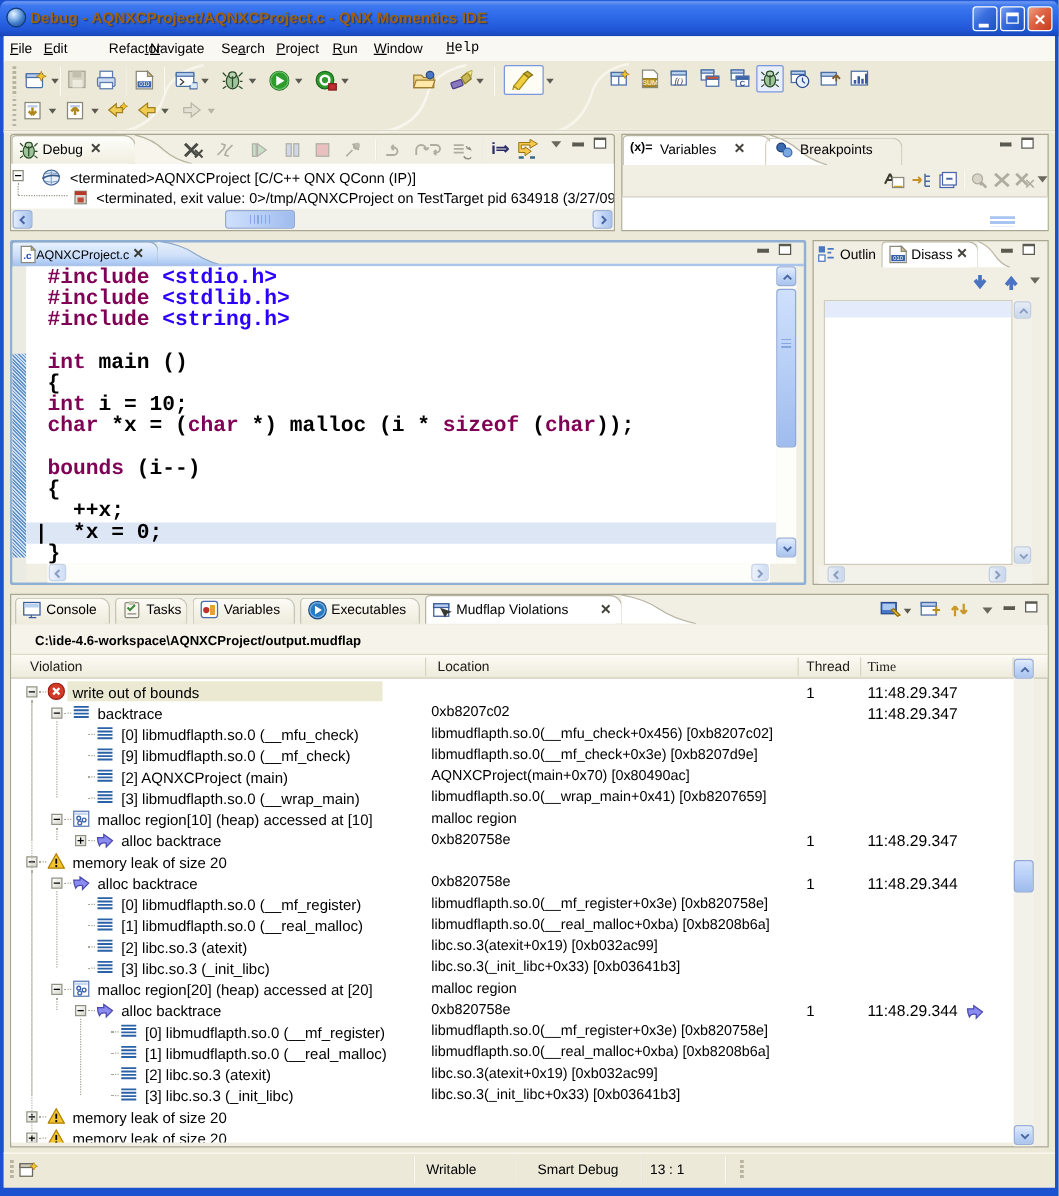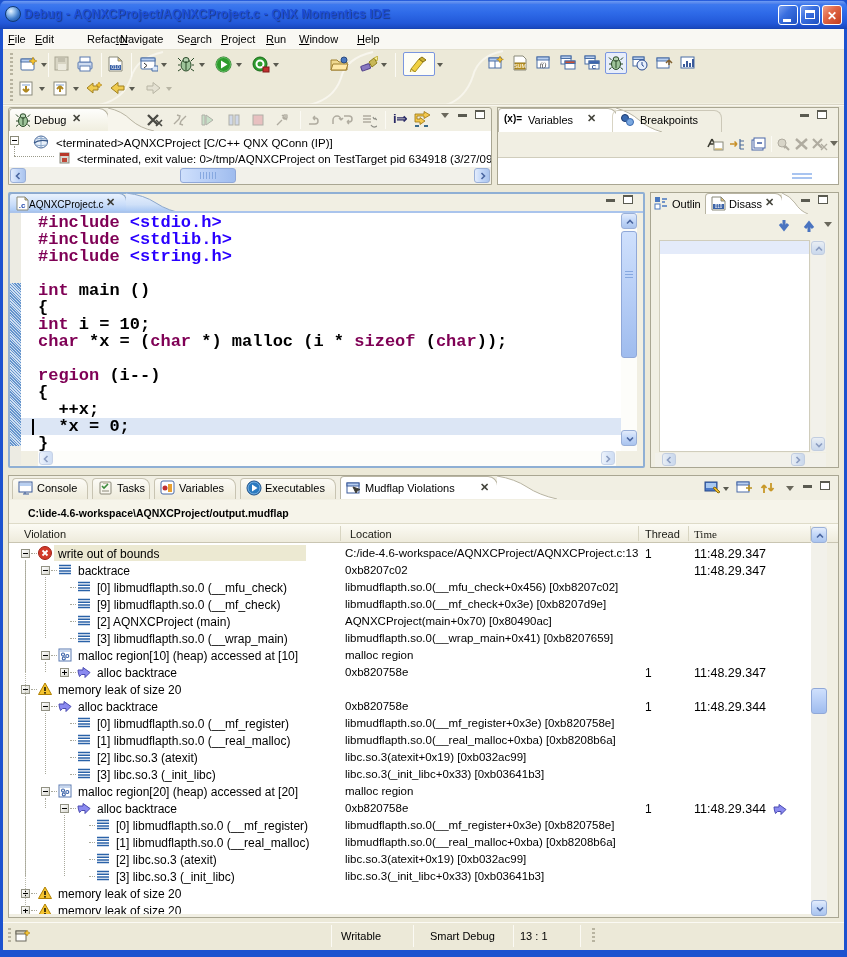--- a/index.html
+++ b/index.html
@@ -18,40 +18,40 @@
 .kw { color:#7f0055; }
 .inc { color:#2a00ff; }
 .dir { color:#7f0055; }
 </style></head><body>
 
 <div class="abs" style="left:0;top:0;width:847px;height:957px;background:#1c52cf;"></div>
 <div class="abs" style="left:0;top:0;width:847px;height:29px;border-radius:7px 7px 0 0;background:linear-gradient(180deg,#2257d8 0%,#3f7bf0 10%,#2e6ae8 45%,#2258d8 80%,#1a49c0 96%,#1643ad 100%);"></div>
 <div class="abs" style="left:2px;top:1px;width:843px;height:3px;border-radius:6px 6px 0 0;background:linear-gradient(180deg,#6d9bf4,#4a7dea);"></div>
 <div class="abs" style="left:3px;top:29px;width:841px;height:921px;background:#ece9d8;"></div>
 <div class="abs" style="left:5px;top:6px;width:16px;height:16px;border-radius:50%;background:radial-gradient(circle at 35% 30%, #eaf4ff 0%, #9cc4ee 25%, #3c78c8 60%, #1a4890 100%);border:1px solid #123a72;"></div>
-<div class="abs" style="left:24px;top:7px;font-size:12px;font-weight:bold;letter-spacing:0.2px;color:#1d4ed8;text-shadow:1px 1px 1px #1a3a8a;white-space:nowrap;">Debug - AQNXCProject/AQNXCProject.c - QNX Momentics IDE</div>
+<div class="abs" style="left:24px;top:7px;font-size:12px;font-weight:bold;letter-spacing:0.2px;color:#a16207;text-shadow:1px 1px 1px #1a3a8a;white-space:nowrap;">Debug - AQNXCProject/AQNXCProject.c - QNX Momentics IDE</div>
 <div class="abs" style="left:778px;top:5px;width:20px;height:20px;border-radius:3px;border:1px solid #fff;background:linear-gradient(135deg,#7ba0ef,#3a6fe0 40%,#1e50c0);">
     <div class="abs" style="left:4px;top:13px;width:8px;height:3px;background:#fff;"></div>
   </div>
 <div class="abs" style="left:800px;top:5px;width:20px;height:20px;border-radius:3px;border:1px solid #fff;background:linear-gradient(135deg,#7ba0ef,#3a6fe0 40%,#1e50c0);">
     <div class="abs" style="left:4px;top:4px;width:10px;height:9px;border:1px solid #fff;border-top:3px solid #fff;"></div>
   </div>
 <div class="abs" style="left:822px;top:5px;width:20px;height:20px;border-radius:3px;border:1px solid #fff;background:linear-gradient(135deg,#f0a088,#e06747 40%,#c33d1e);">
     <div class="abs" style="left:4px;top:3px;color:#fff;font-size:12px;font-weight:bold;">✕</div>
   </div>
 <div class="abs" style="left:3px;top:29px;width:841px;height:21px;background:#f9f8f3;border-bottom:1px solid #e4e1d0;"></div>
 <div class="abs ui" style="left:8px;top:33px;"><u>F</u>ile</div>
 <div class="abs ui" style="left:35px;top:33px;"><u>E</u>dit</div>
 <div class="abs ui" style="left:67px;top:33px;margin-left:20px;">Refac<u>t</u>or</div>
 <div class="abs ui" style="left:120px;top:33px;"><u>N</u>avigate</div>
 <div class="abs ui" style="left:177px;top:33px;">Se<u>a</u>rch</div>
 <div class="abs ui" style="left:221px;top:33px;"><u>P</u>roject</div>
 <div class="abs ui" style="left:266px;top:33px;"><u>R</u>un</div>
 <div class="abs ui" style="left:299px;top:33px;"><u>W</u>indow</div>
-<div class="abs ui" style="left:357px;top:33px;"><u>H</u>elp</div>
+<div class="abs ui" style="left:357px;top:33px;font-family:Liberation Mono, monospace;"><u>H</u>elp</div>
 <div class="abs" style="left:3px;top:50px;width:841px;height:56px;background:#ece9d8;"></div>
 <svg class="abs" style="left:3px;top:50px;" width="841" height="56" viewBox="0 0 841 56">
 <path d="M 90 56 Q 120 52 128 28 Q 133 8 160 2" stroke="#f7f5ec" stroke-width="2" fill="none"></path>
 <path d="M 300 56 Q 330 52 338 28 Q 343 8 370 2" stroke="#f8f6ee" stroke-width="2" fill="none"></path>
 <path d="M 440 56 Q 462 50 470 26 Q 475 6 500 1" stroke="#f7f5ec" stroke-width="2" fill="none"></path>
 <path d="M 0 54 L 841 54" stroke="#f6f4ea" stroke-width="1" fill="none"></path>
 </svg>
 <div class="abs" style="left:10px;top:53px;width:3px;height:24px;background:repeating-linear-gradient(180deg,#b8b4a0 0 2px,#ece9d8 2px 4px);"></div>
 <svg class="abs" style="left:20px;top:56px;" width="18" height="17" viewBox="0 0 18 17">
     <rect x="1" y="3" width="13" height="11" rx="1" fill="#fff" stroke="#4a6fa5"></rect>
@@ -366,21 +366,21 @@
 <div class="abs" style="left:21px;top:418px;width:600px;height:17px;background:#dce6f5;"></div>
 <div class="abs mono" style="left:38px;top:214px;height:17px;line-height:17px;font-size:17px;font-weight:bold;white-space:pre;"><span class="dir">#include</span> <span class="inc">&lt;stdio.h&gt;</span></div>
 <div class="abs mono" style="left:38px;top:231px;height:17px;line-height:17px;font-size:17px;font-weight:bold;white-space:pre;"><span class="dir">#include</span> <span class="inc">&lt;stdlib.h&gt;</span></div>
 <div class="abs mono" style="left:38px;top:248px;height:17px;line-height:17px;font-size:17px;font-weight:bold;white-space:pre;"><span class="dir">#include</span> <span class="inc">&lt;string.h&gt;</span></div>
 <div class="abs mono" style="left:38px;top:265px;height:17px;line-height:17px;font-size:17px;font-weight:bold;white-space:pre;"></div>
 <div class="abs mono" style="left:38px;top:282px;height:17px;line-height:17px;font-size:17px;font-weight:bold;white-space:pre;"><span class="kw">int</span> main ()</div>
 <div class="abs mono" style="left:38px;top:299px;height:17px;line-height:17px;font-size:17px;font-weight:bold;white-space:pre;">{</div>
 <div class="abs mono" style="left:38px;top:316px;height:17px;line-height:17px;font-size:17px;font-weight:bold;white-space:pre;"><span class="kw">int</span> i = 10;</div>
 <div class="abs mono" style="left:38px;top:333px;height:17px;line-height:17px;font-size:17px;font-weight:bold;white-space:pre;"><span class="kw">char</span> *x = (<span class="kw">char</span> *) malloc (i * <span class="kw">sizeof</span> (<span class="kw">char</span>));</div>
 <div class="abs mono" style="left:38px;top:350px;height:17px;line-height:17px;font-size:17px;font-weight:bold;white-space:pre;"></div>
-<div class="abs mono" style="left:38px;top:367px;height:17px;line-height:17px;font-size:17px;font-weight:bold;white-space:pre;"><span class="kw">region</span> (i--)</div>
+<div class="abs mono" style="left:38px;top:367px;height:17px;line-height:17px;font-size:17px;font-weight:bold;white-space:pre;"><span class="kw">bounds</span> (i--)</div>
 <div class="abs mono" style="left:38px;top:384px;height:17px;line-height:17px;font-size:17px;font-weight:bold;white-space:pre;">{</div>
 <div class="abs mono" style="left:38px;top:401px;height:17px;line-height:17px;font-size:17px;font-weight:bold;white-space:pre;">&nbsp;&nbsp;++x;</div>
 <div class="abs mono" style="left:38px;top:418px;height:17px;line-height:17px;font-size:17px;font-weight:bold;white-space:pre;">&nbsp;&nbsp;*x = 0;</div>
 <div class="abs mono" style="left:38px;top:435px;height:17px;line-height:17px;font-size:17px;font-weight:bold;white-space:pre;">}</div>
 <div class="abs" style="left:32px;top:419px;width:2px;height:16px;background:#000;"></div>
 <div class="sbtrack" style="left:621px;top:213px;width:16px;height:238px;background:#fdfdfa;"></div>
 <div class="sbbtn" style="left:621px;top:213px;width:16px;height:16px;"></div>
 <svg class="abs" style="left:626px;top:218px;" width="8" height="8" viewBox="0 0 8 8">
     <path d="M2.5 1 L5.5 4 L2.5 7" stroke="#4a66a0" stroke-width="1.6" fill="none" transform="rotate(-90 4 4)"></path>
   </svg>
@@ -523,21 +523,20 @@
 <div class="abs" style="left:45px;top:2px;width:252px;height:16px;background:#ece9d2;"></div>
     <div class="abs" style="left:12px;top:6px;width:9px;height:9px;border:1px solid #919183;background:linear-gradient(135deg,#fff,#d8d8d0);"></div>
     <div class="abs" style="left:14px;top:10px;width:5px;height:1px;background:#000;"></div>
     <div class="abs" style="left:22px;top:10px;width:6px;height:1px;border-top:1px dotted #a8a89a;"></div>
     <svg class="abs" style="left:29px;top:3px;" width="14" height="14" viewBox="0 0 14 14">
       <circle cx="7" cy="7" r="6.5" fill="#d23a2a"></circle>
       <circle cx="7" cy="7" r="6.5" fill="none" stroke="#a02015"></circle>
       <path d="M4.5 4.5 L9.5 9.5 M9.5 4.5 L4.5 9.5" stroke="#fff" stroke-width="1.8"></path>
     </svg>
     <div class="abs ui" style="left:49px;top:4px;font-size:12px;">write out of bounds</div>
-    <div class="abs ui" style="left:336px;top:4px;font-size:11.5px;">C:/ide-4.6-workspace/AQNXCProject/AQNXCProject.c:13</div>
     <div class="abs ui" style="left:636px;top:4px;font-size:12px;">1</div>
     <div class="abs ui" style="left:685px;top:4px;font-size:12.5px;">11:48.29.347</div>
     <div class="abs" style="left:32px;top:23px;width:9px;height:9px;border:1px solid #919183;background:linear-gradient(135deg,#fff,#d8d8d0);"></div>
     <div class="abs" style="left:34px;top:27px;width:5px;height:1px;background:#000;"></div>
     <div class="abs" style="left:42px;top:27px;width:6px;height:1px;border-top:1px dotted #a8a89a;"></div>
     <svg class="abs" style="left:49px;top:20px;" width="14" height="14" viewBox="0 0 14 14">
       <path d="M1 2.5 h12 M1 5.2 h12 M1 7.9 h12 M1 10.6 h12" stroke="#2a62a8" stroke-width="1.5"></path>
     </svg>
     <div class="abs ui" style="left:69px;top:21px;font-size:12px;">backtrace</div>
     <div class="abs ui" style="left:336px;top:21px;font-size:11.5px;">0xb8207c02</div>

